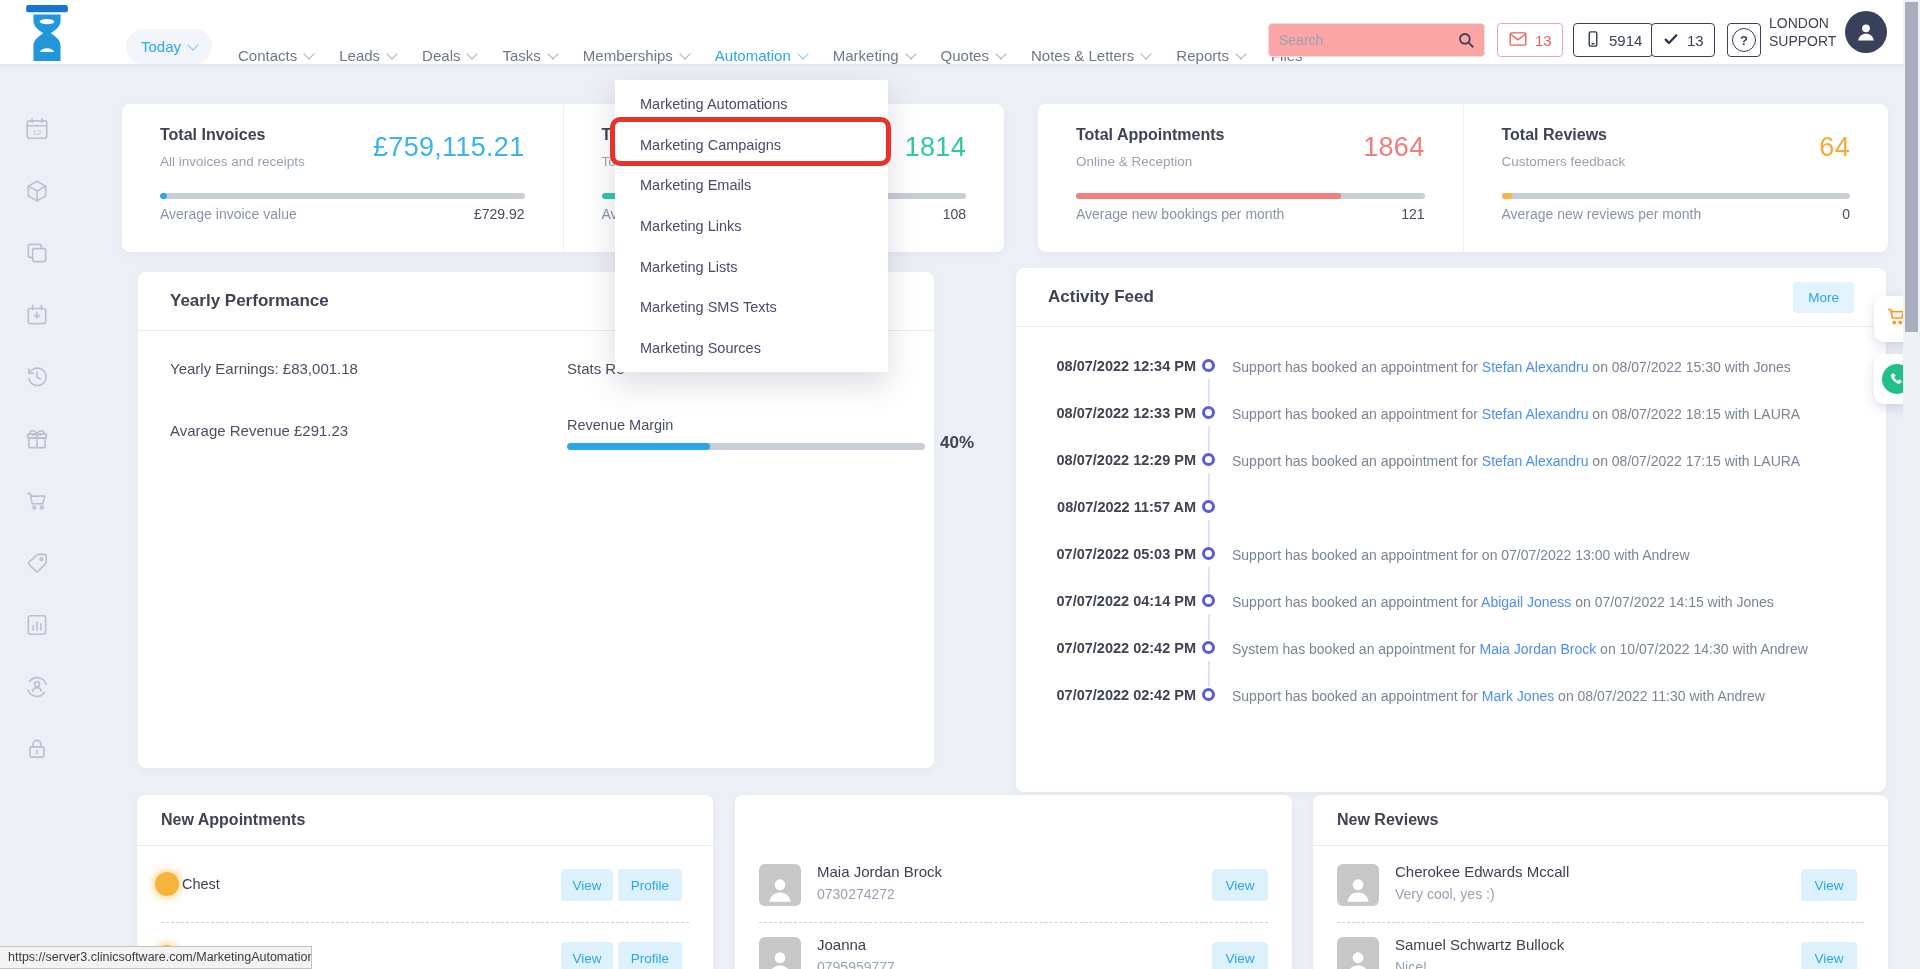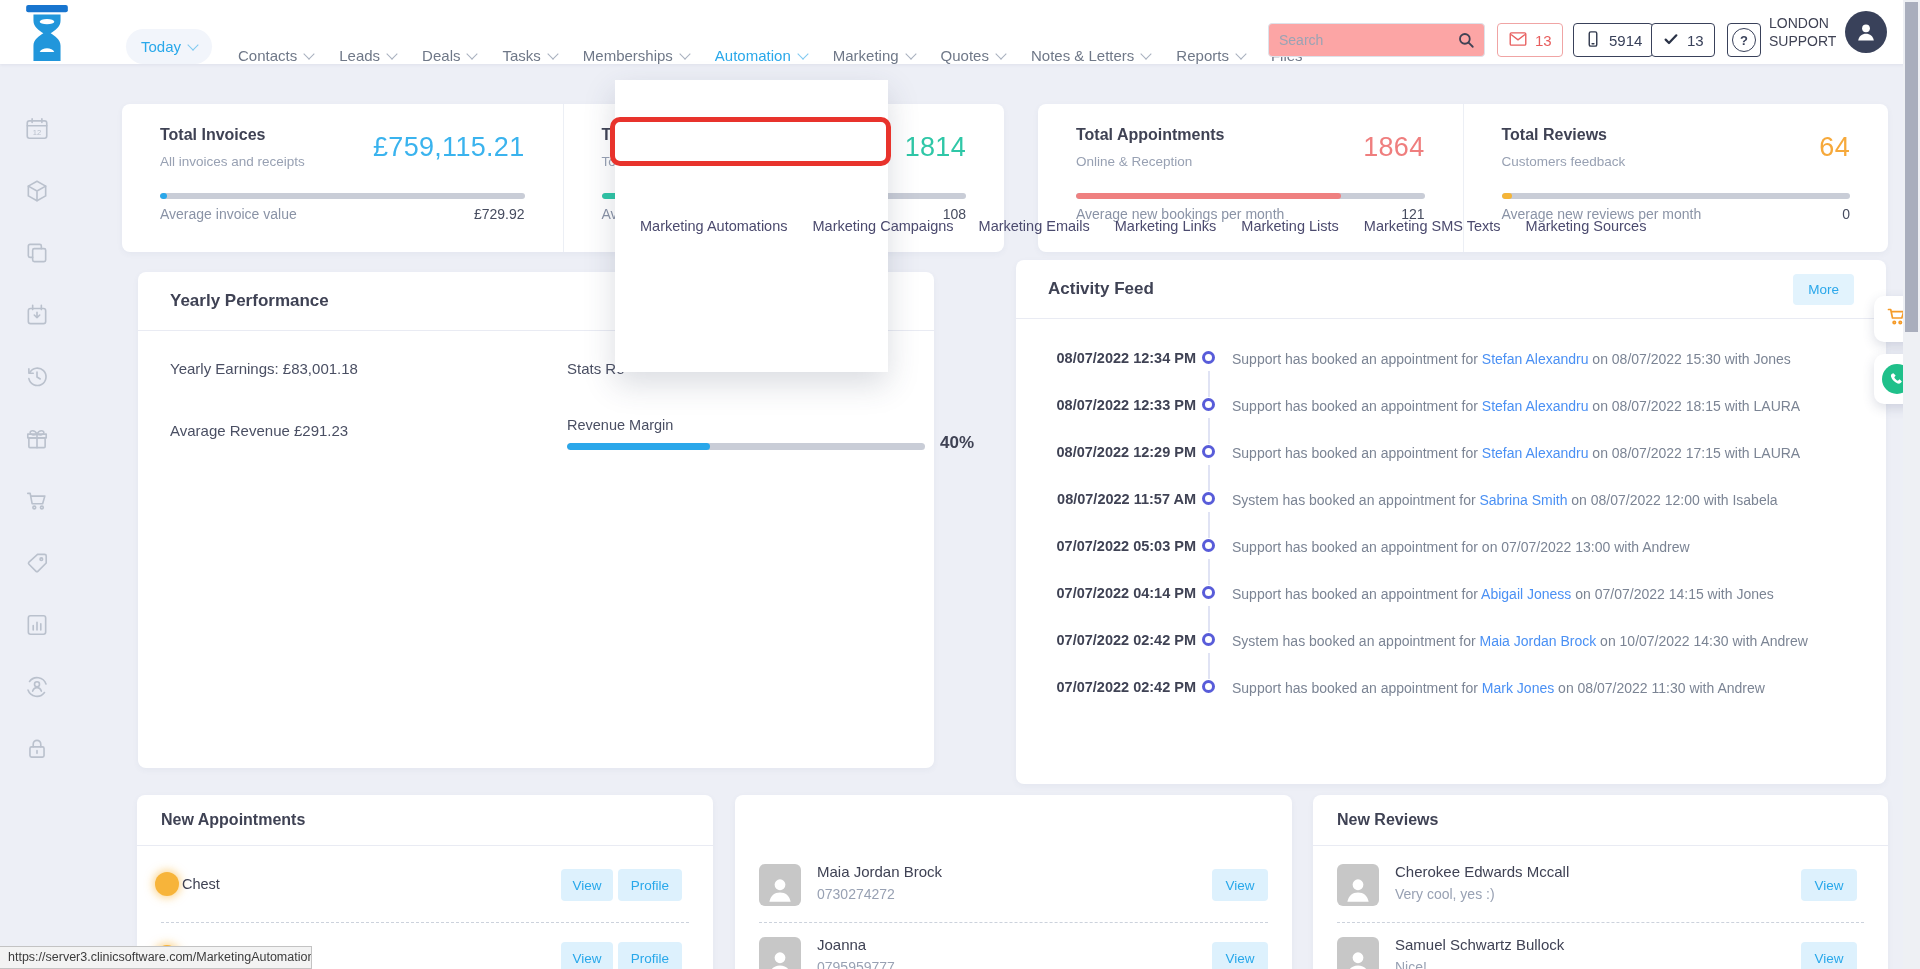--- a/index.html
+++ b/index.html
@@ -52,21 +52,21 @@
   .sc-bar{position:absolute;left:38px;right:38px;top:89px;height:6px;border-radius:3px;background:#c9cdd7;overflow:hidden}
   .sc-fill{height:100%;border-radius:3px}
   .sc-footer{position:absolute;left:38px;right:38px;top:102px;display:flex;justify-content:space-between;font-size:14px;white-space:nowrap}
   .sc-flabel{color:#8a93a6}
   .sc-fvalue{color:#464c5f}
   .c-blue{color:#3ab3ee}.c-teal{color:#2fc7a7}.c-salmon{color:#ef7e7e}.c-orange{color:#f6a93b}
   .f-blue{background:#2aa7ea}.f-teal{background:#2fc7a7}.f-salmon{background:#ef8080}.f-orange{background:#f5b537}
   
   .panel{position:absolute;background:#fff;border-radius:8px;box-shadow:0 2px 6px rgba(60,70,110,.05)}
   #yearly{left:138px;top:272px;width:796px;height:496px}
-  #activity{left:1016px;top:260px;width:870px;height:524px}
+  #activity{left:1016px;top:268px;width:870px;height:524px}
   .panel-head{height:58px;border-bottom:1px solid #e9ebf3;display:flex;align-items:center;justify-content:space-between;
               padding:0 32px;font-size:17px;font-weight:600;color:#3f4254}
   .more-btn{background:#e2f3fd;color:#2aa7ea;font-size:13.5px;font-weight:400;padding:8px 15px;border-radius:4px;cursor:pointer}
   .yp-item{position:absolute;font-size:15px;color:#4a4f63;white-space:nowrap}
   .yp-earnings{left:32px;top:88px}
   .yp-avg{left:32px;top:150px}
   .yp-stats{left:429px;top:88px;color:#4a4f63}
   .yp-margin-label{left:429px;top:145px;font-size:14.5px}
   .yp-bar{position:absolute;left:429px;top:171px;width:358px;height:7px;border-radius:3.5px;background:#c9cdd7;overflow:hidden}
   .yp-fill{height:100%;border-radius:3.5px;background:#2aa7ea}
@@ -103,21 +103,21 @@
   .c-name{position:absolute;left:82px;top:8px;font-size:15px;color:#3f4254;white-space:nowrap}
   .c-sub{position:absolute;left:82px;top:31px;font-size:14px;color:#98a1b3;white-space:nowrap}
   
   .fab{position:absolute;left:1874px;width:46px;background:#fff;border-radius:10px;z-index:30;
        box-shadow:0 4px 12px rgba(60,70,110,.18);display:flex;align-items:center;justify-content:center;cursor:pointer}
   #cart-fab{top:296px;height:46px}
   #phone-fab{top:354px;height:50px}
   .green-circle{width:30px;height:30px;border-radius:50%;background:#1fc08a;display:flex;align-items:center;justify-content:center}
   
   #automation-menu{position:absolute;left:615px;top:80px;width:273px;height:292px;background:#fff;z-index:400;
-                   box-shadow:0 12px 30px rgba(50,60,90,.18);display:flex;flex-direction:row;padding:4px 0;box-sizing:border-box}
+                   box-shadow:0 12px 30px rgba(50,60,90,.18);display:flex;flex-direction:column;padding:4px 0;box-sizing:border-box}
   .menu-item{flex:1;display:flex;align-items:center;padding-left:25px;font-size:14.5px;font-weight:500;color:#4b4a6e;
              cursor:pointer;white-space:nowrap}
   #highlight-box{position:absolute;left:610px;top:117px;width:281px;height:49px;border:5px solid #e8332c;
                  border-radius:10px;z-index:410;pointer-events:none;box-sizing:border-box}
   
   #statusbar{position:absolute;left:0;top:946px;width:312px;height:23px;background:#f3f3f3;border:1px solid #c3c3c3;
              border-left:0;box-sizing:border-box;font-size:12.5px;color:#3c3c3c;line-height:21px;padding-left:8px;
              z-index:500;white-space:nowrap;overflow:hidden}
 </style>
 </head>
@@ -402,21 +402,20 @@
     <div class="entry">
       <div class="feed-time">08/07/2022 12:29 PM</div>
       <div class="feed-marker"></div>
       <div class="feed-line"></div>
       <div class="feed-text"><span>Support has booked an appointment for </span><a class="feed-link">Stefan Alexandru</a><span> on 08/07/2022 17:15 with LAURA</span></div>
     </div>
     <div class="entry">
       <div class="feed-time">08/07/2022 11:57 AM</div>
       <div class="feed-marker"></div>
       <div class="feed-line"></div>
-      <div class="feed-text"><span>System has booked an appointment for </span><a class="feed-link">Sabrina Smith</a><span> on 08/07/2022 12:00 with Isabela</span></div>
     </div>
     <div class="entry">
       <div class="feed-time">07/07/2022 05:03 PM</div>
       <div class="feed-marker"></div>
       <div class="feed-line"></div>
       <div class="feed-text"><span>Support has booked an appointment for on 07/07/2022 13:00 with Andrew</span><a class="feed-link"></a><span></span></div>
     </div>
     <div class="entry">
       <div class="feed-time">07/07/2022 04:14 PM</div>
       <div class="feed-marker"></div>

